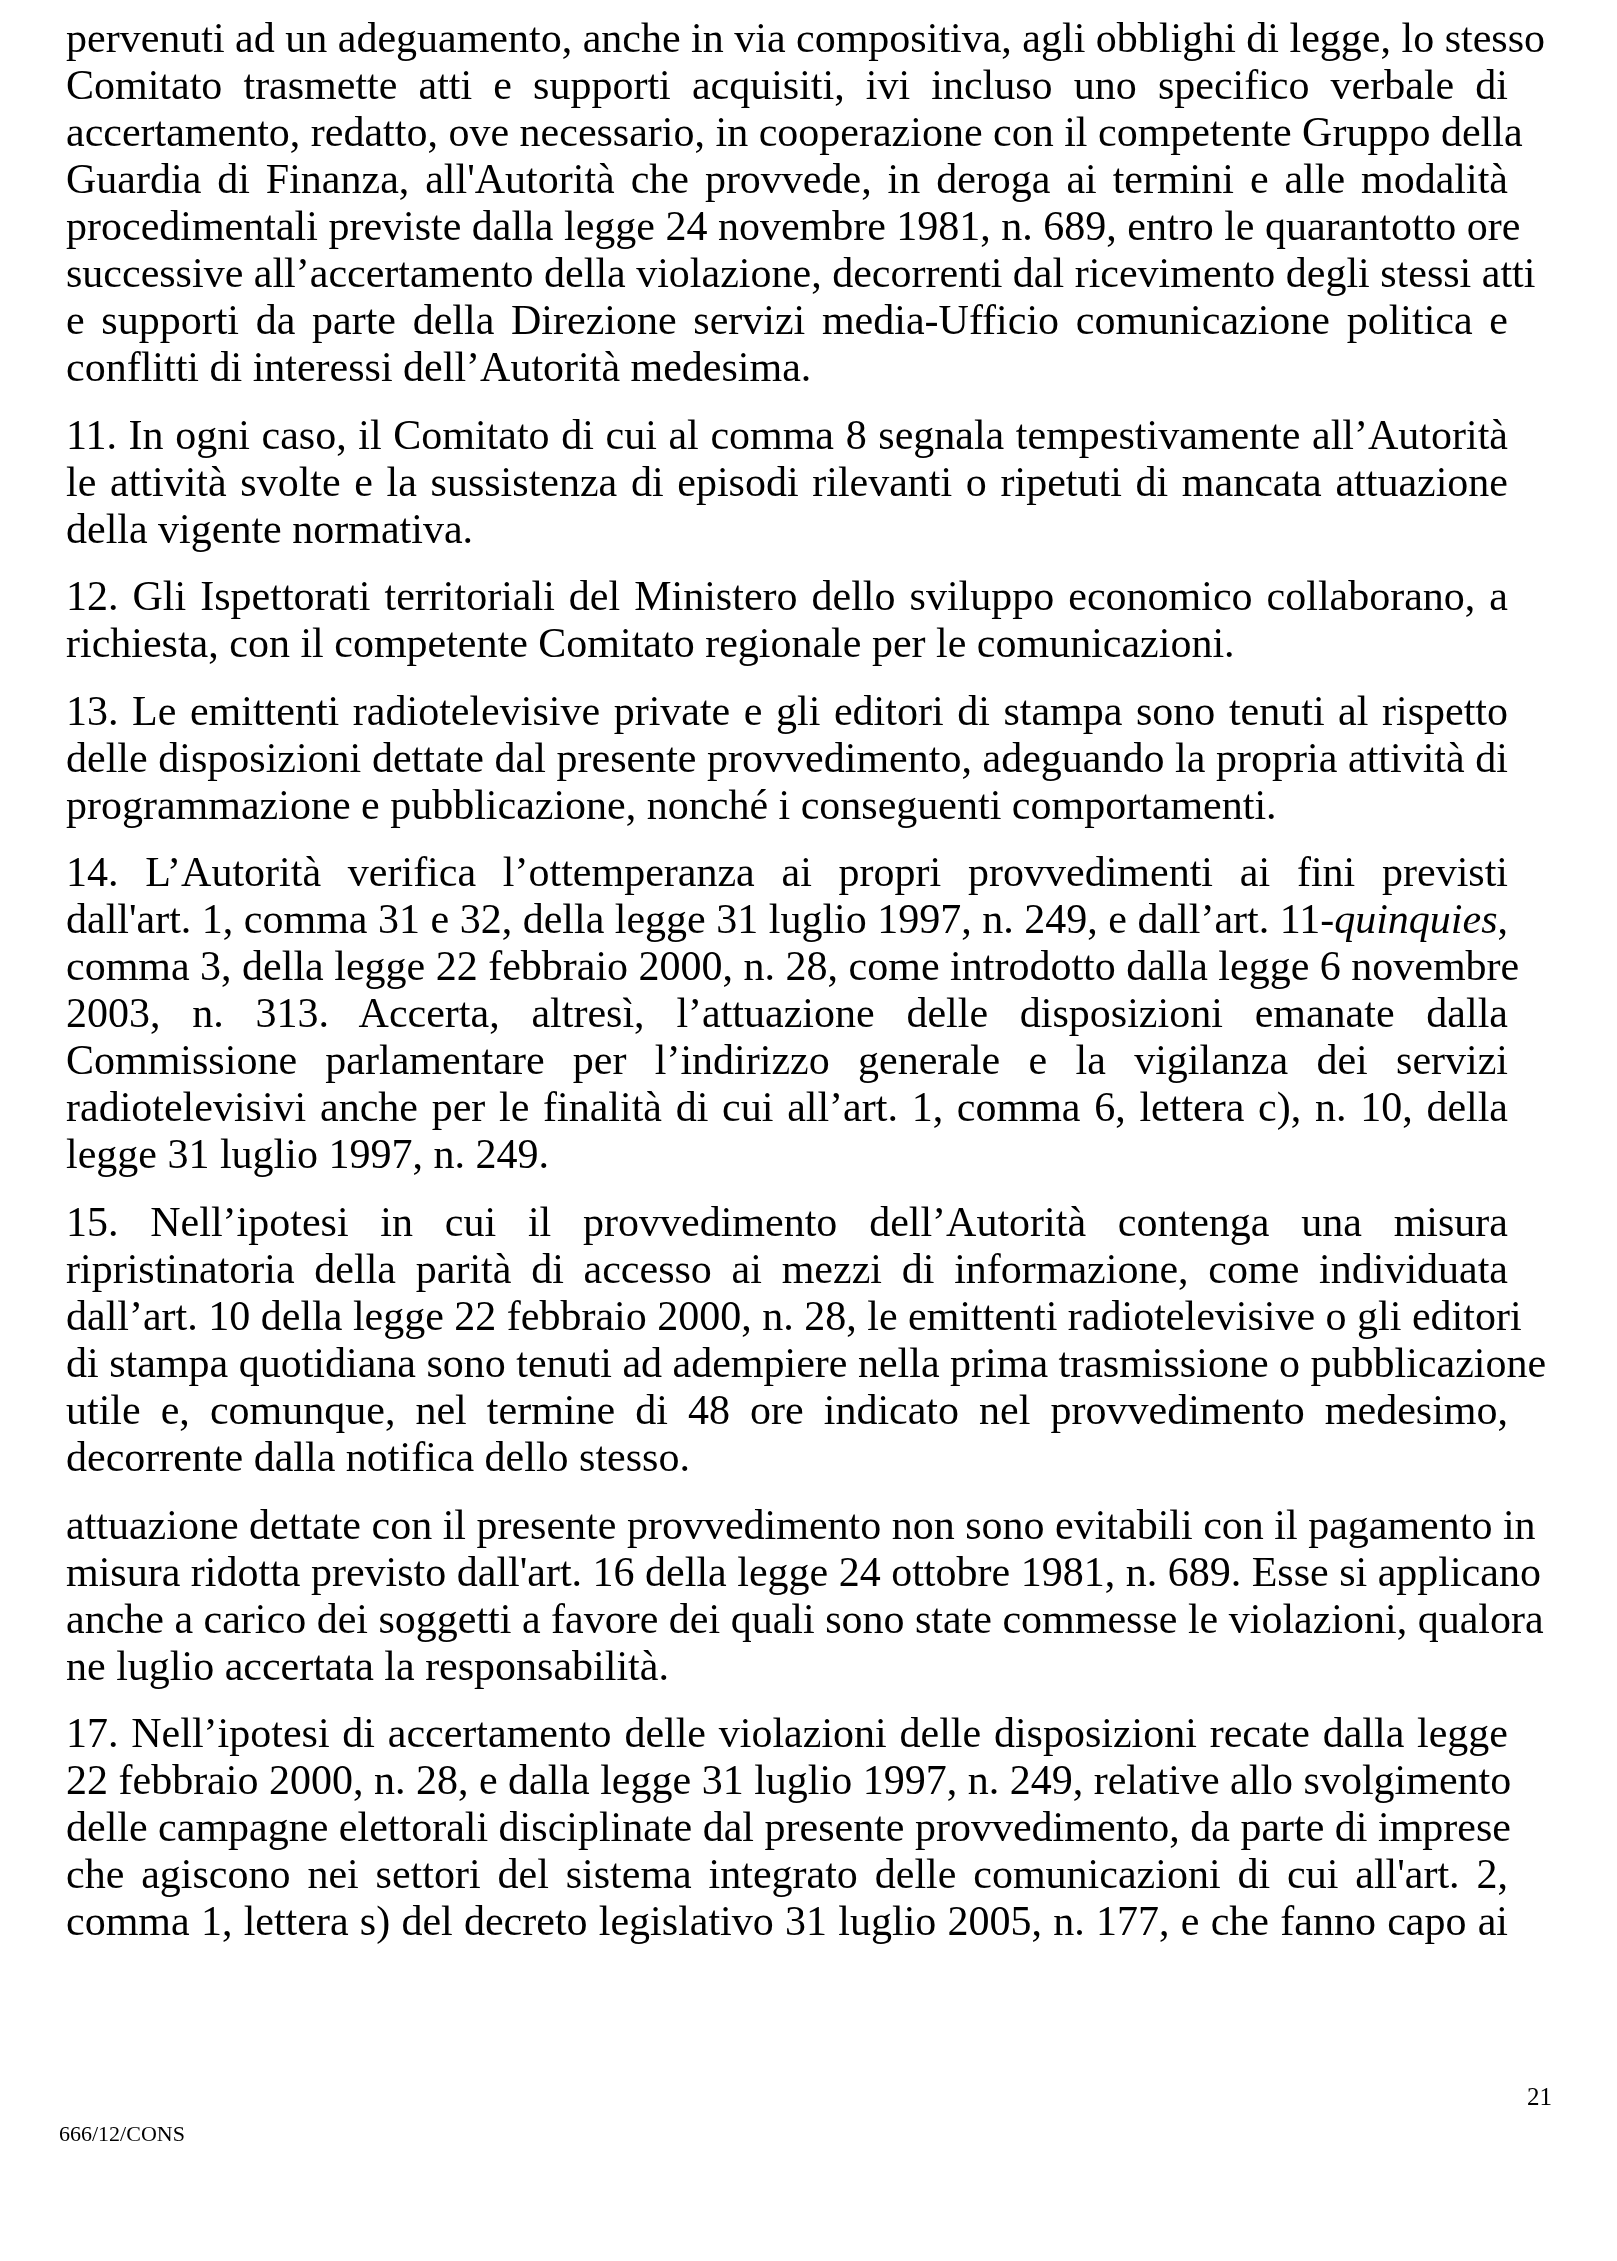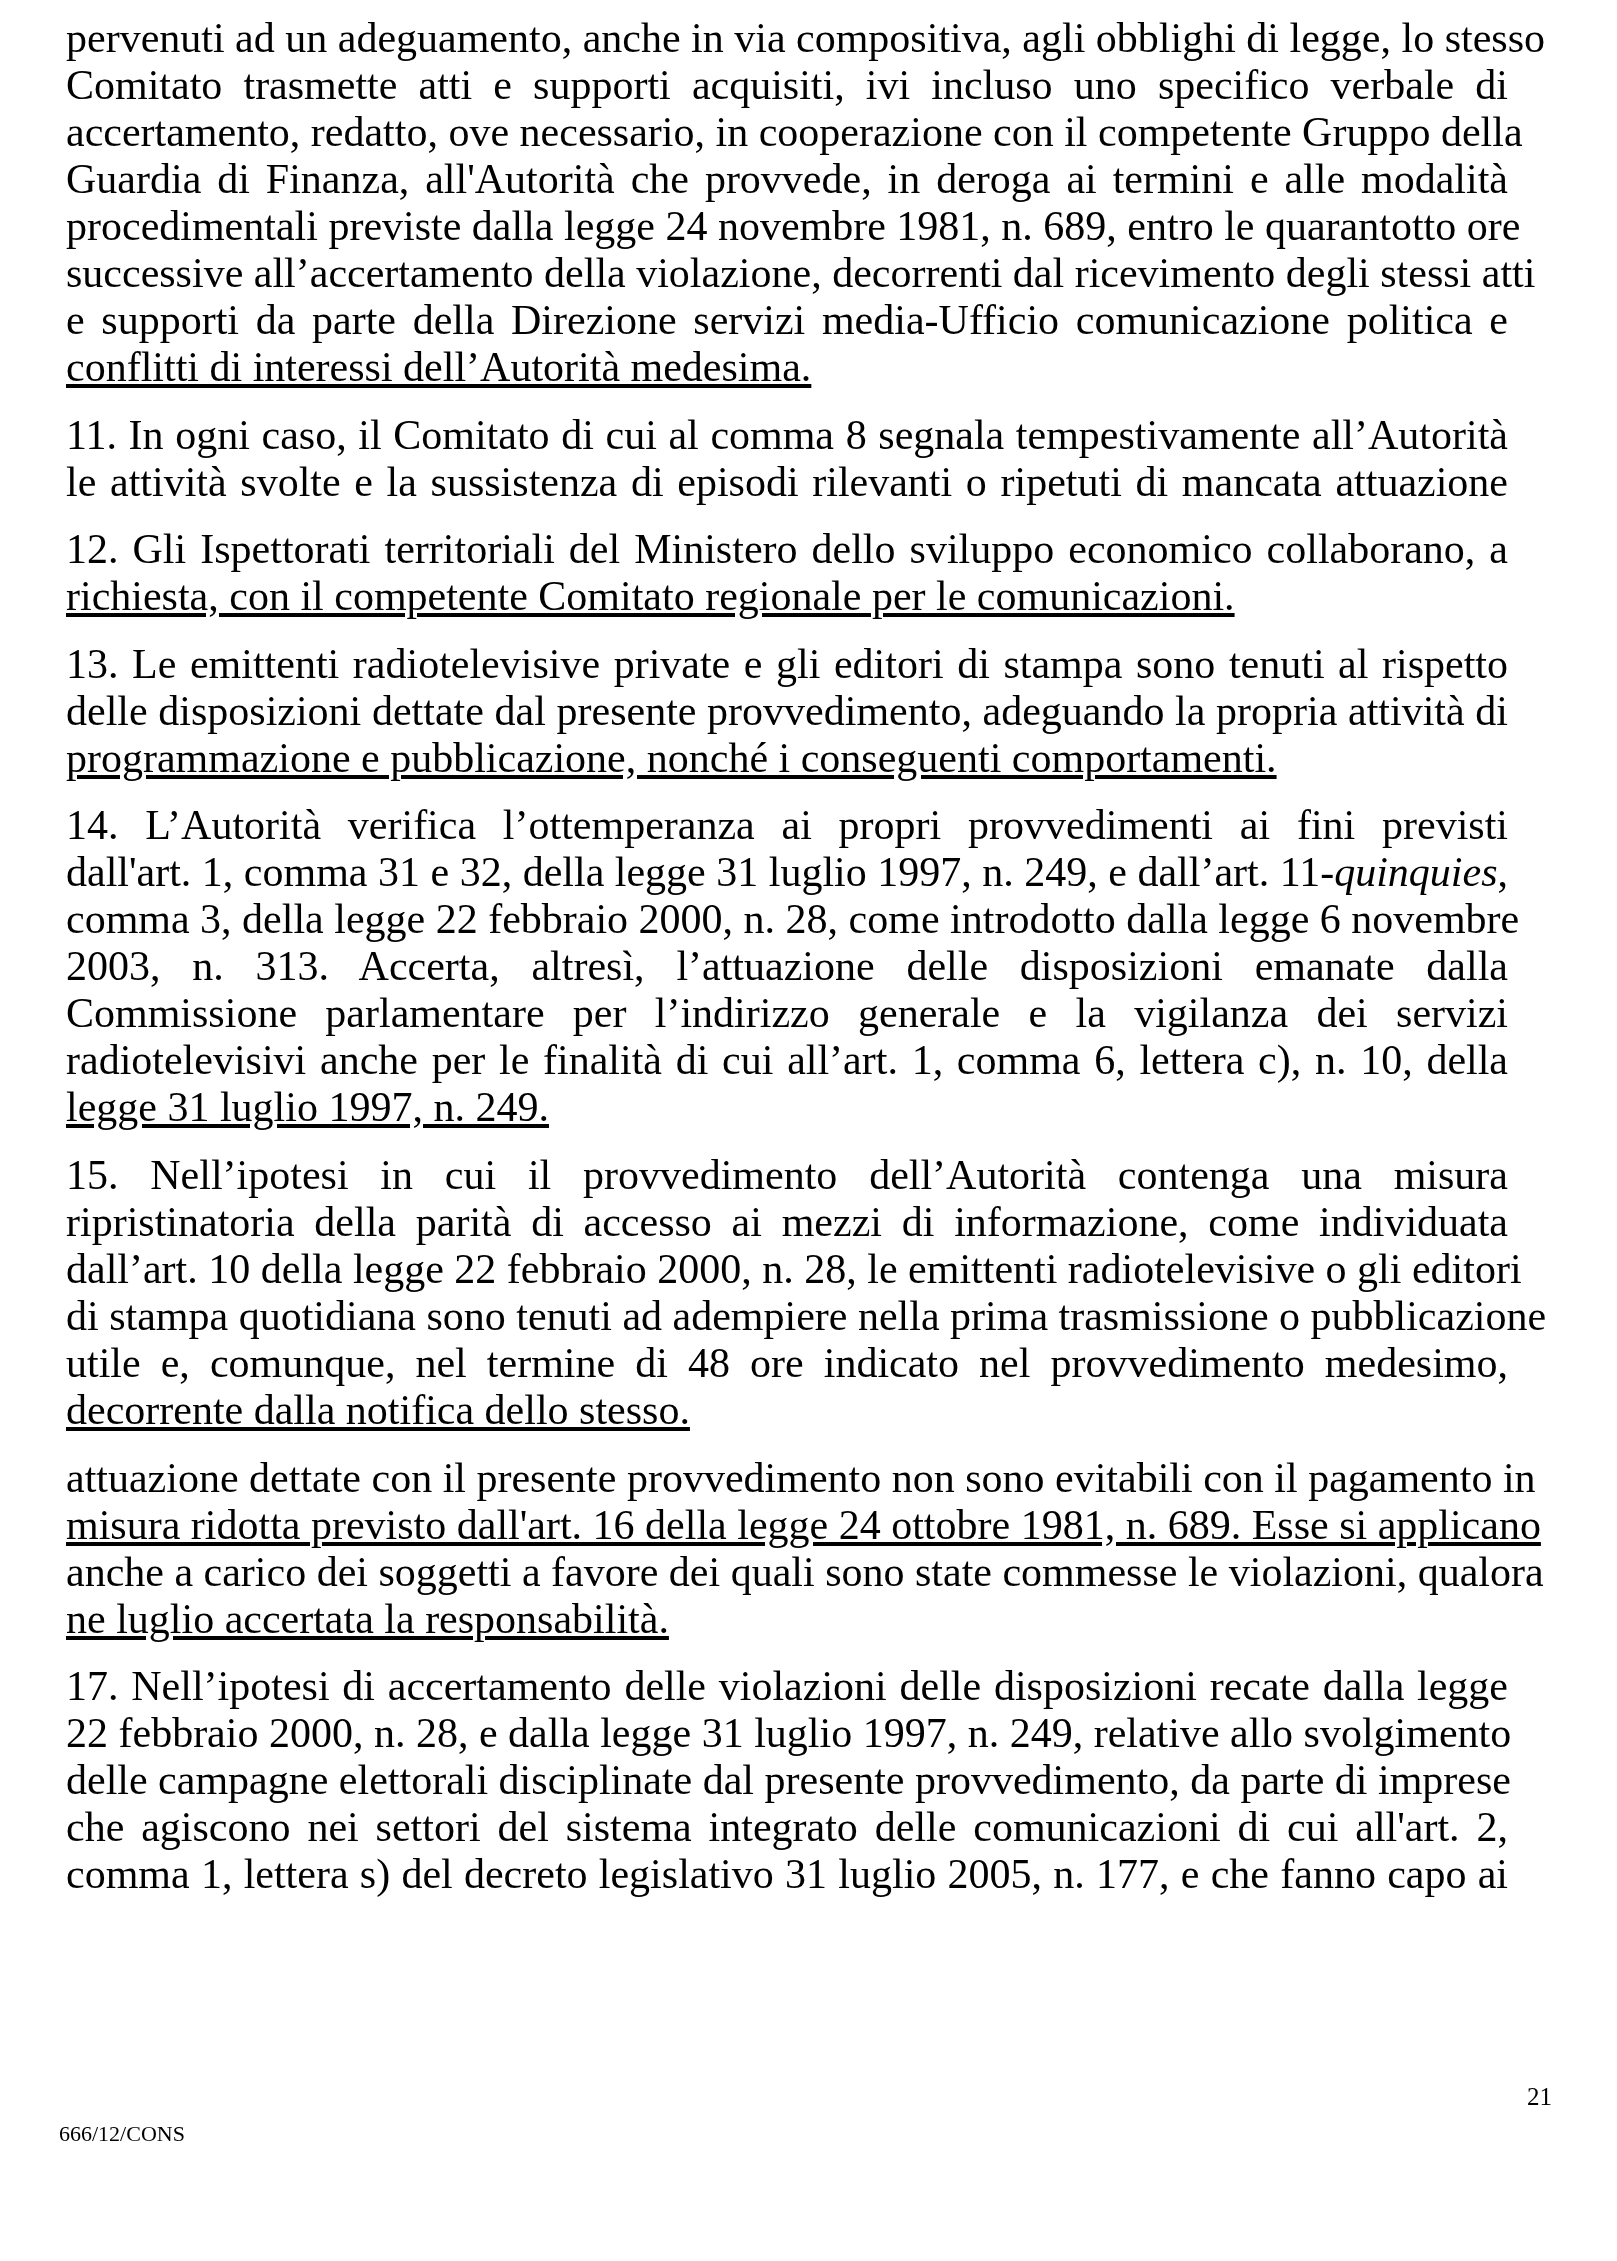--- a/index.html
+++ b/index.html
@@ -31,21 +31,20 @@
     height: 47px;
     white-space: nowrap;
     text-align: justify;
     text-align-last: justify;
     overflow: visible;
     margin-left: 20px;
   }
   .line.last {
     text-align: center;
     text-align-last: left;
-    text-decoration: underline;
   }
   .line i { }
   .page-number {
     position: absolute;
     left: 0;
     width: 1552px;
     top: 2076px;
     text-align: right;
     font-size: 25px;
     line-height: 41px;
@@ -70,20 +69,21 @@
     <span class="line">Guardia di Finanza, all'Autorità che provvede, in deroga ai termini e alle modalità</span>
     <span class="line">procedimentali previste dalla legge 24 novembre 1981, n. 689, entro le quarantotto ore</span>
     <span class="line">successive all’accertamento della violazione, decorrenti dal ricevimento degli stessi atti</span>
     <span class="line">e supporti da parte della Direzione servizi media-Ufficio comunicazione politica e</span>
     <span class="line last">conflitti di interessi dell’Autorità medesima.</span>
   </div>
 
   <div class="para">
     <span class="line">11. In ogni caso, il Comitato di cui al comma 8 segnala tempestivamente all’Autorità</span>
     <span class="line">le attività svolte e la sussistenza di episodi rilevanti o ripetuti di mancata attuazione</span>
+    <span class="line last">della vigente normativa.</span>
   </div>
 
   <div class="para">
     <span class="line">12. Gli Ispettorati territoriali del Ministero dello sviluppo economico collaborano, a</span>
     <span class="line last">richiesta, con il competente Comitato regionale per le comunicazioni.</span>
   </div>
 
   <div class="para">
     <span class="line">13. Le emittenti radiotelevisive private e gli editori di stampa sono tenuti al rispetto</span>
     <span class="line">delle disposizioni dettate dal presente provvedimento, adeguando la propria attività di</span>

